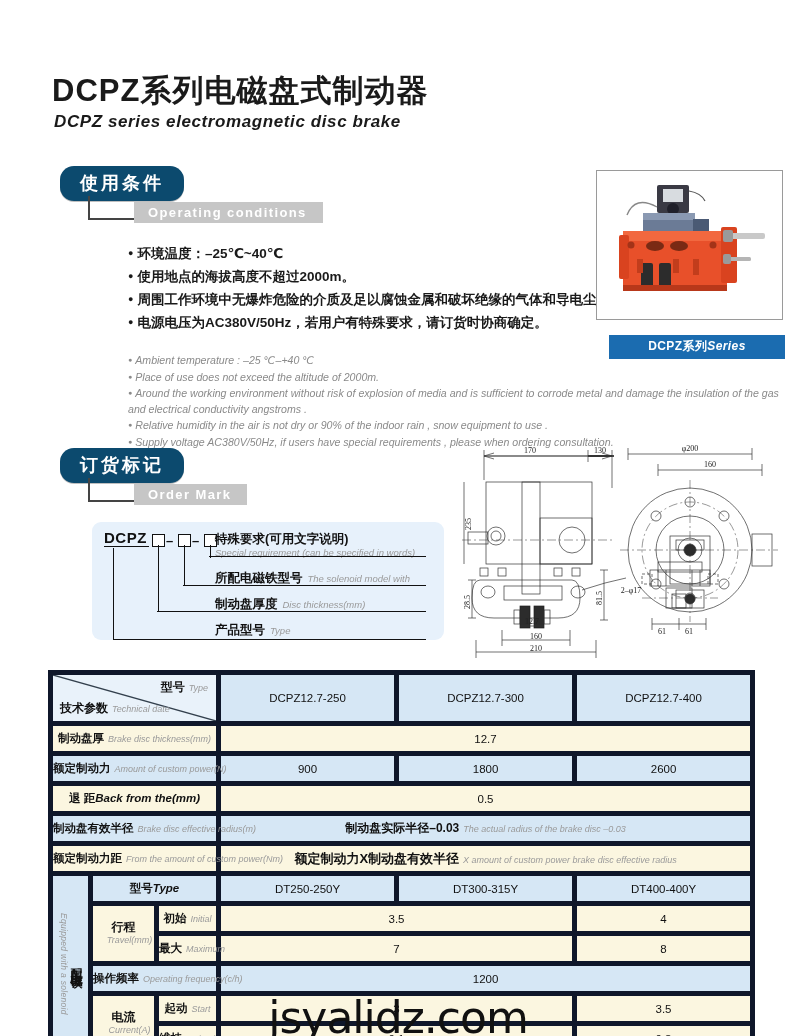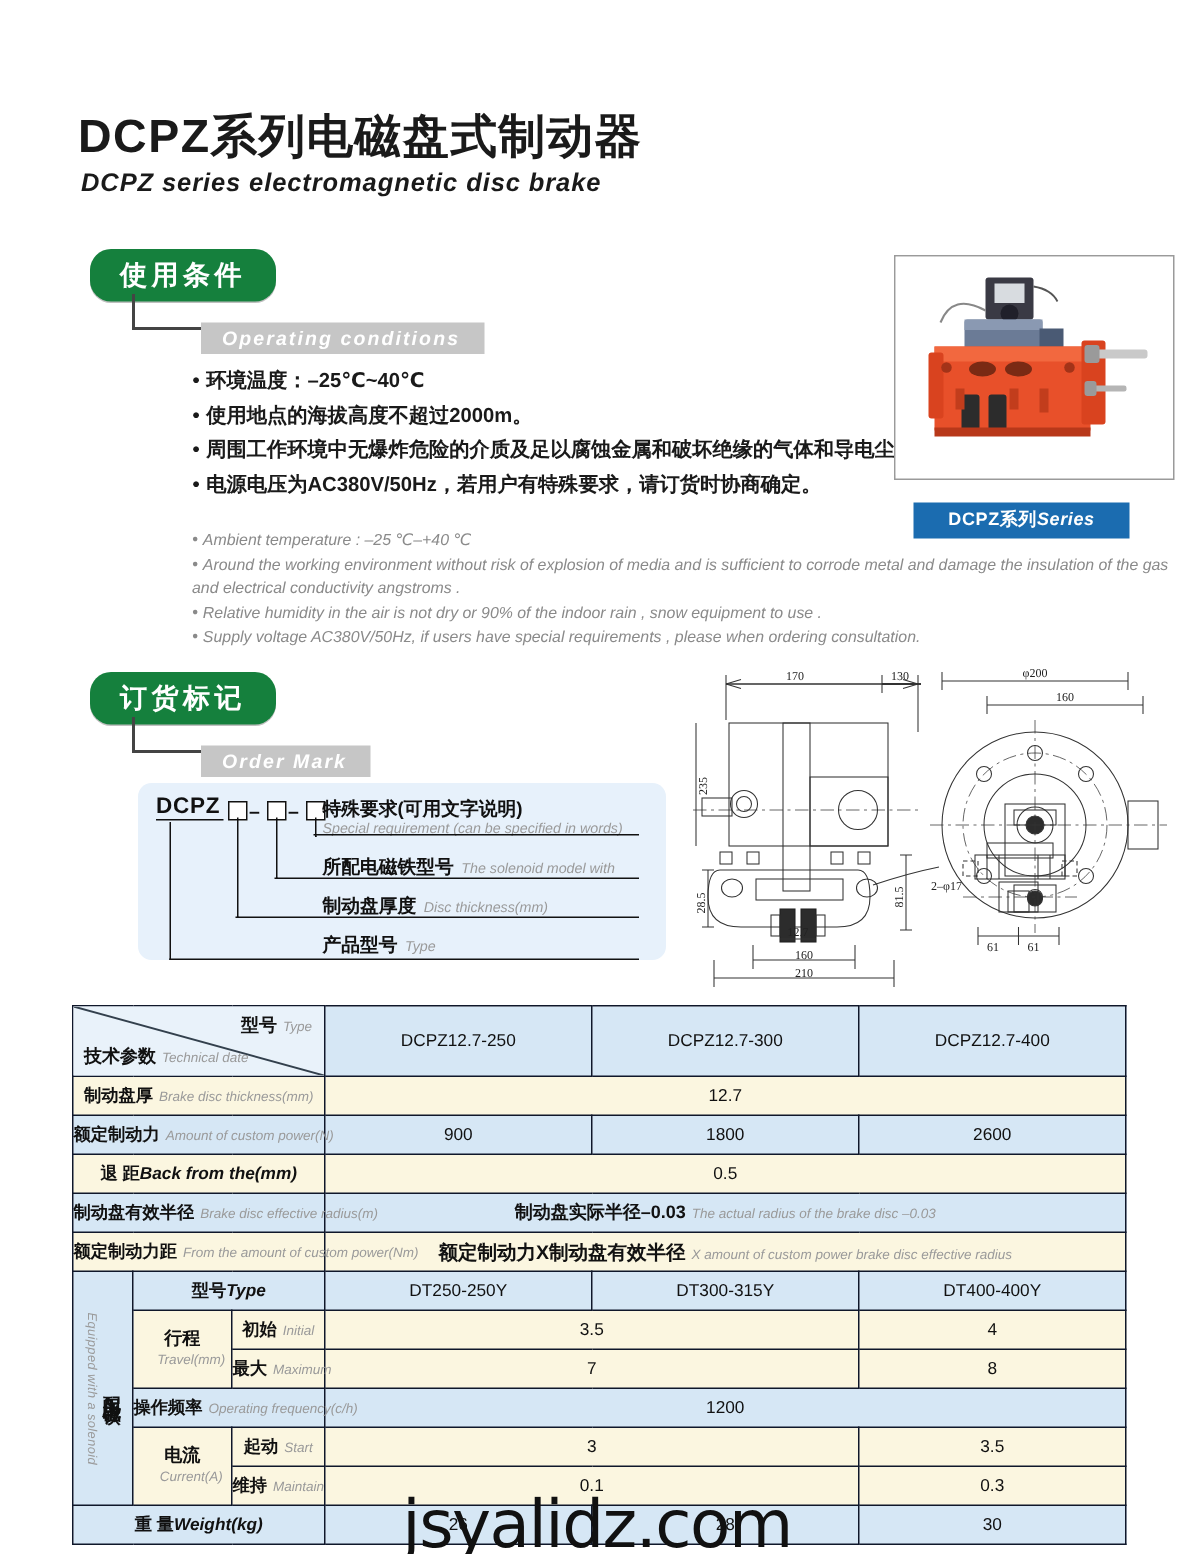--- a/index.html
+++ b/index.html
@@ -22,39 +22,39 @@
   .title-en{
     position:absolute;left:54px;top:112px;
     font-size:17px;font-style:italic;font-weight:700;
     color:#1a1a1a;letter-spacing:.6px;white-space:nowrap;
   }
 
   
   .badge-wrap{position:absolute;}
   .badge-pill{
     display:inline-block;
-    background:#15803d;
+    background:#0c4a6e;
     color:#fff;
     font-size:18px;font-weight:700;
     padding:5px 20px 6px 20px;
     border-radius:14px;
     letter-spacing:3px;
     box-shadow:0 1px 0 rgba(0,0,0,.25);
   }
   .badge-elbow{
     position:absolute;left:28px;top:30px;
     width:44px;height:22px;
     border-left:2px solid #444;
     border-bottom:2px solid #444;
   }
   .badge-sub{
-    position:absolute;left:74px;top:49px;
+    position:absolute;left:74px;top:36px;
     background:#c6c6c6;
     color:#ffffff;
-    font-size:13px;font-weight:700;font-style:italic;
+    font-size:13px;font-weight:700;
     letter-spacing:1.4px;
     padding:3px 16px 3px 14px;
     white-space:nowrap;
   }
 
   
   .bullets-cn{position:absolute;left:88px;top:226px;width:470px;}
   .bullets-cn li{
     list-style:none;
     font-size:13.5px;font-weight:700;color:#1a1a1a;
@@ -69,21 +69,21 @@
     line-height:15.6px;
   }
   .bullets-en li::before{content:"\25CF";font-size:7px;margin-right:3px;vertical-align:2px;}
 
   
   .photo-box{
     position:absolute;left:596px;top:170px;width:185px;height:148px;
     border:1px solid #9a9a9a;background:#fff;overflow:hidden;
   }
   .photo-label{
-    position:absolute;left:609px;top:335px;width:144px;
+    position:absolute;left:609px;top:335px;width:176px;
     background:#1b6cb0;color:#fff;text-align:center;
     font-size:12px;font-weight:700;padding:3px 0 4px 0;
     letter-spacing:.4px;
   }
   .photo-label i{font-style:italic;}
 
   
   .om-box{
     position:absolute;left:92px;top:522px;width:352px;height:118px;
     background:#e7f1fb;border-radius:9px;
@@ -105,21 +105,21 @@
   .drawing{position:absolute;left:462px;top:440px;width:330px;height:225px;}
 
   
   table.spec{
     position:absolute;left:48px;top:670px;
     width:702px;
     border-collapse:collapse;
     table-layout:fixed;
   }
   table.spec td{
-    border:1px solid #0f172a;
+    border:5px solid #0f172a;
     font-size:11.5px;
     text-align:center;
     vertical-align:middle;
     padding:0;
     height:25px;
     color:#111;
   }
   .lbl{ text-align:left; padding-left:7px; font-weight:700; font-size:12px; white-space:nowrap;}
   .lbl em, .en{
     font-style:italic;font-weight:400;color:#9a9a9a;font-size:9px;margin-left:4px;
@@ -177,20 +177,21 @@
 
   <ul class="bullets-cn">
     <li>环境温度：–25℃~40℃</li>
     <li>使用地点的海拔高度不超过2000m。</li>
     <li>周围工作环境中无爆炸危险的介质及足以腐蚀金属和破坏绝缘的气体和导电尘埃。</li>
     <li>电源电压为AC380V/50Hz，若用户有特殊要求，请订货时协商确定。</li>
   </ul>
 
   <ul class="bullets-en">
     <li>Ambient temperature : –25 ℃–+40 ℃</li>
+    <li>Place of use does not exceed the altitude of 2000m.</li>
     <li>Around the working environment without risk of explosion of media and is sufficient to corrode metal and damage the insulation of the gas and electrical conductivity angstroms .</li>
     <li>Relative humidity in the air is not dry or 90% of the indoor rain , snow equipment to use .</li>
     <li>Supply voltage AC380V/50Hz, if users have special requirements , please when ordering consultation.</li>
   </ul>
 
   <div class="photo-box">
     <svg width="183" height="146" viewBox="0 0 183 146">
       <rect x="0" y="0" width="183" height="146" fill="#ffffff"></rect>
 
       <rect x="60" y="14" width="32" height="28" rx="2" fill="#3a3a44"></rect>

